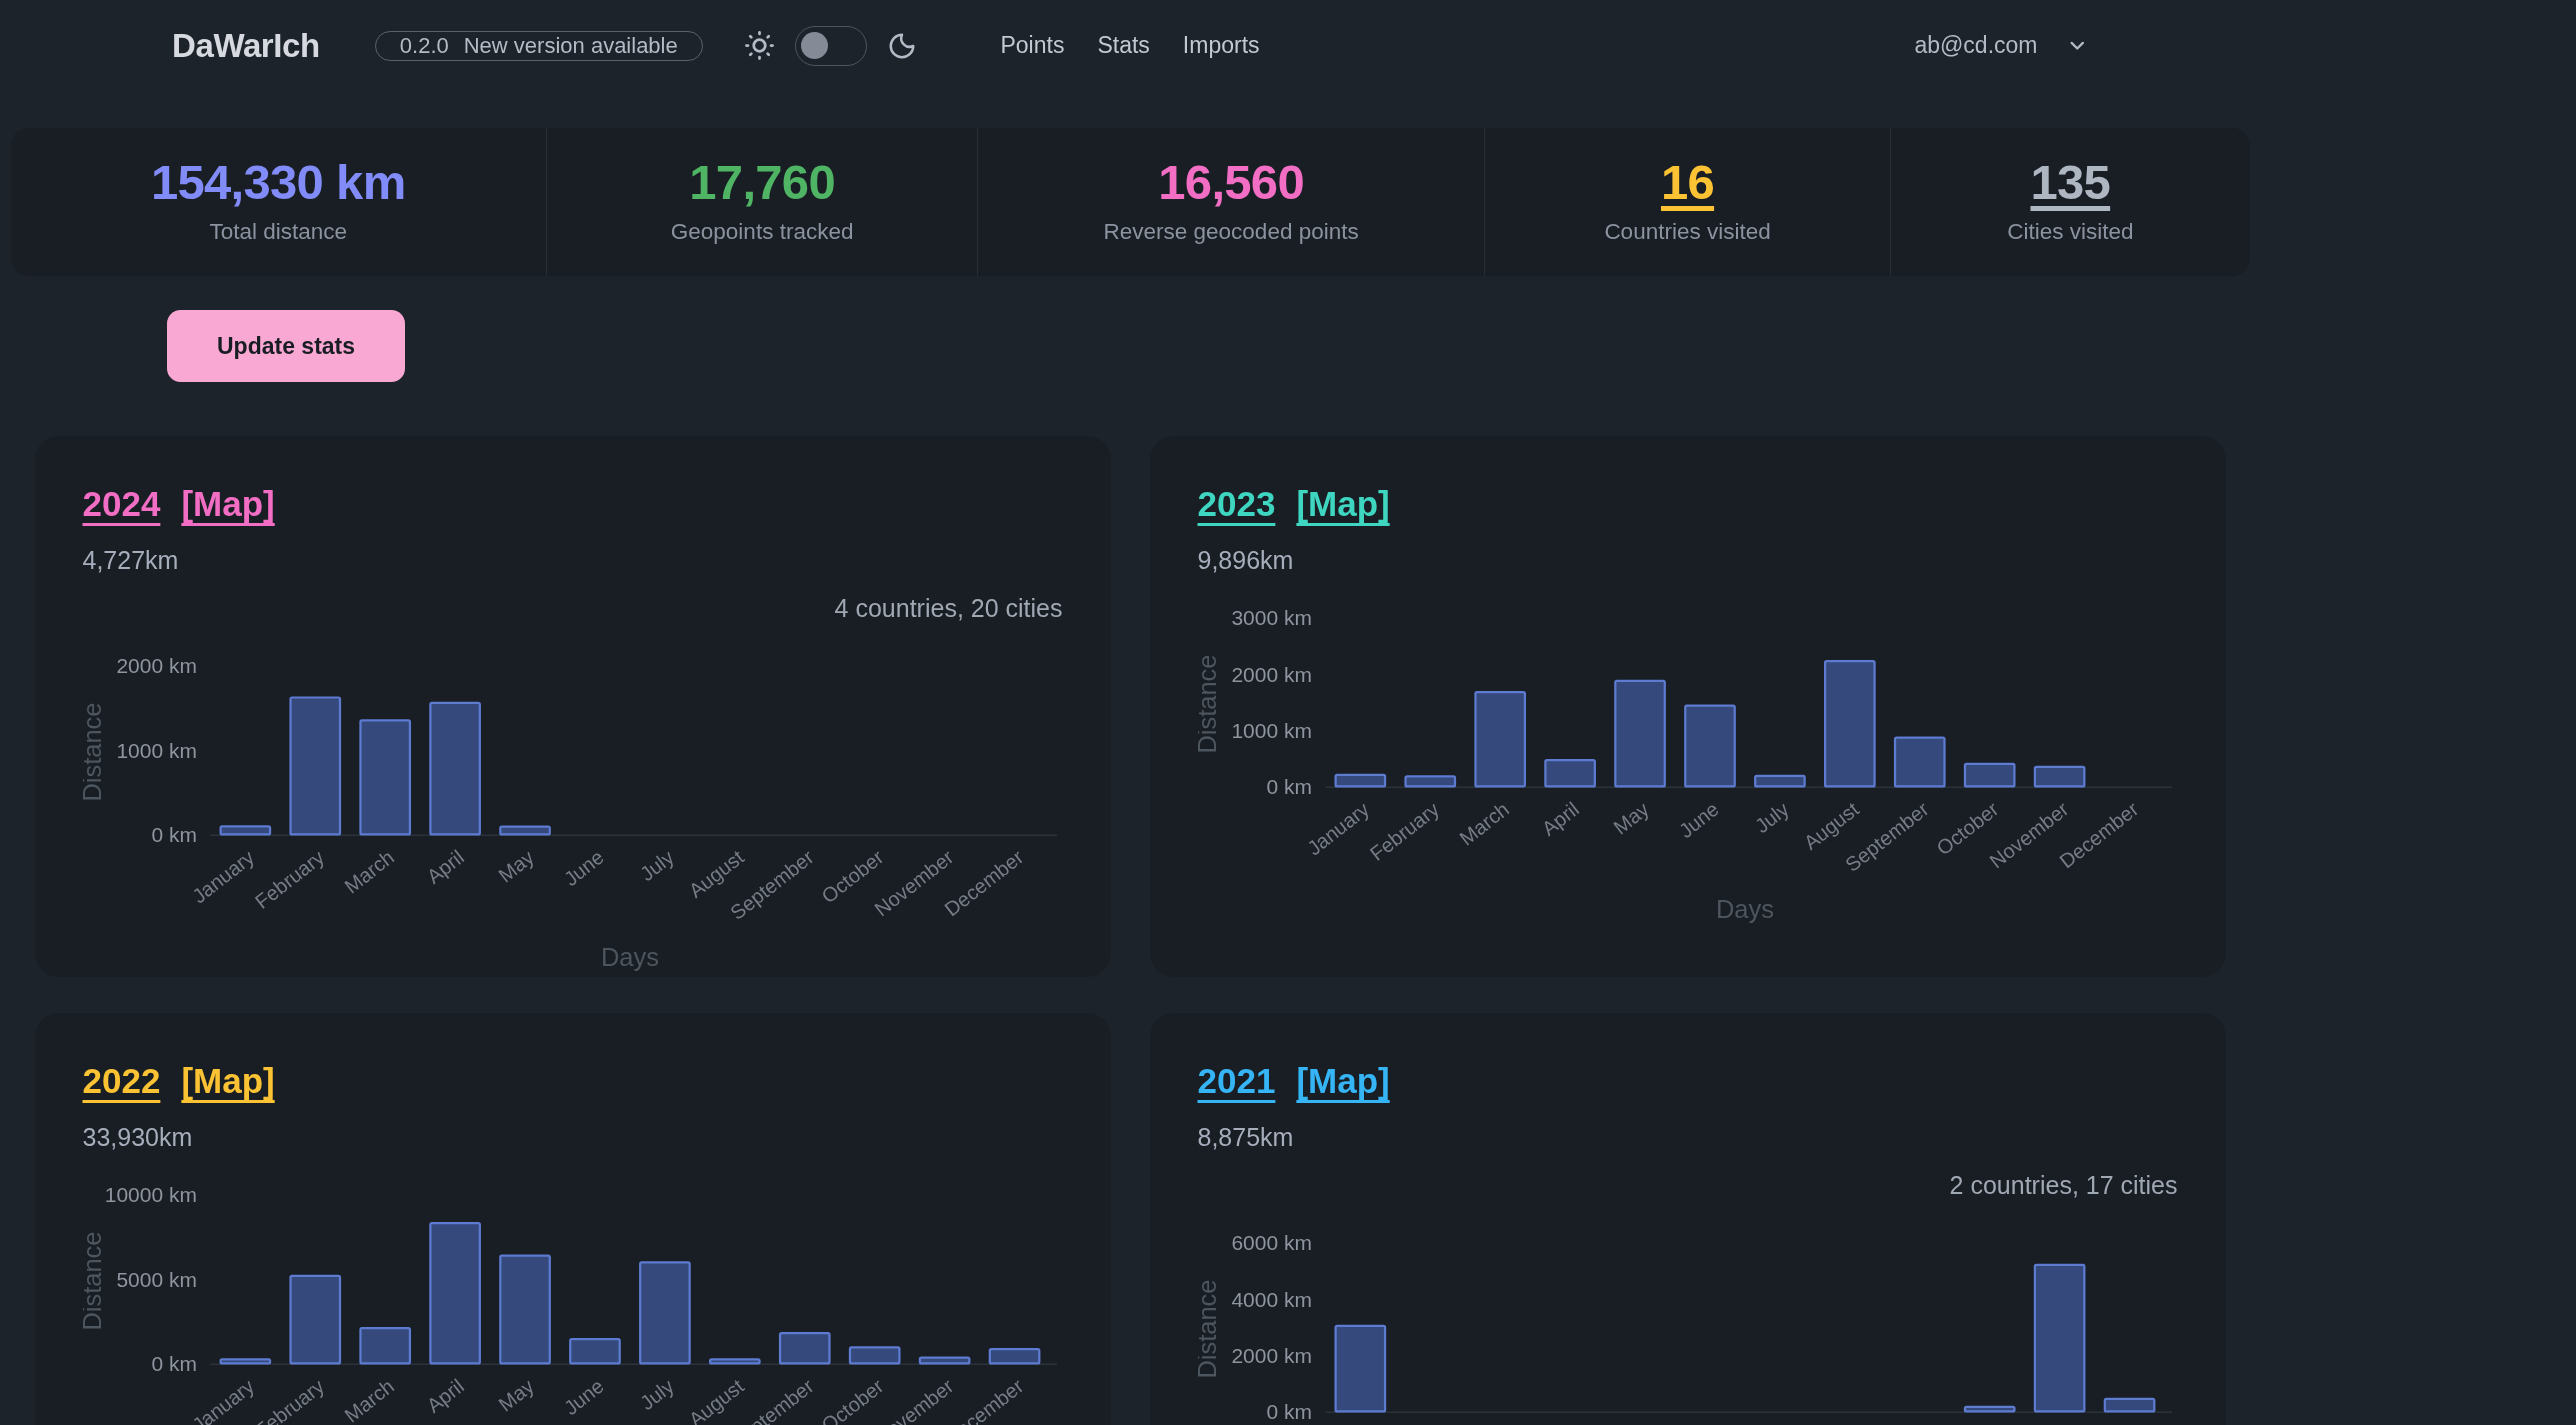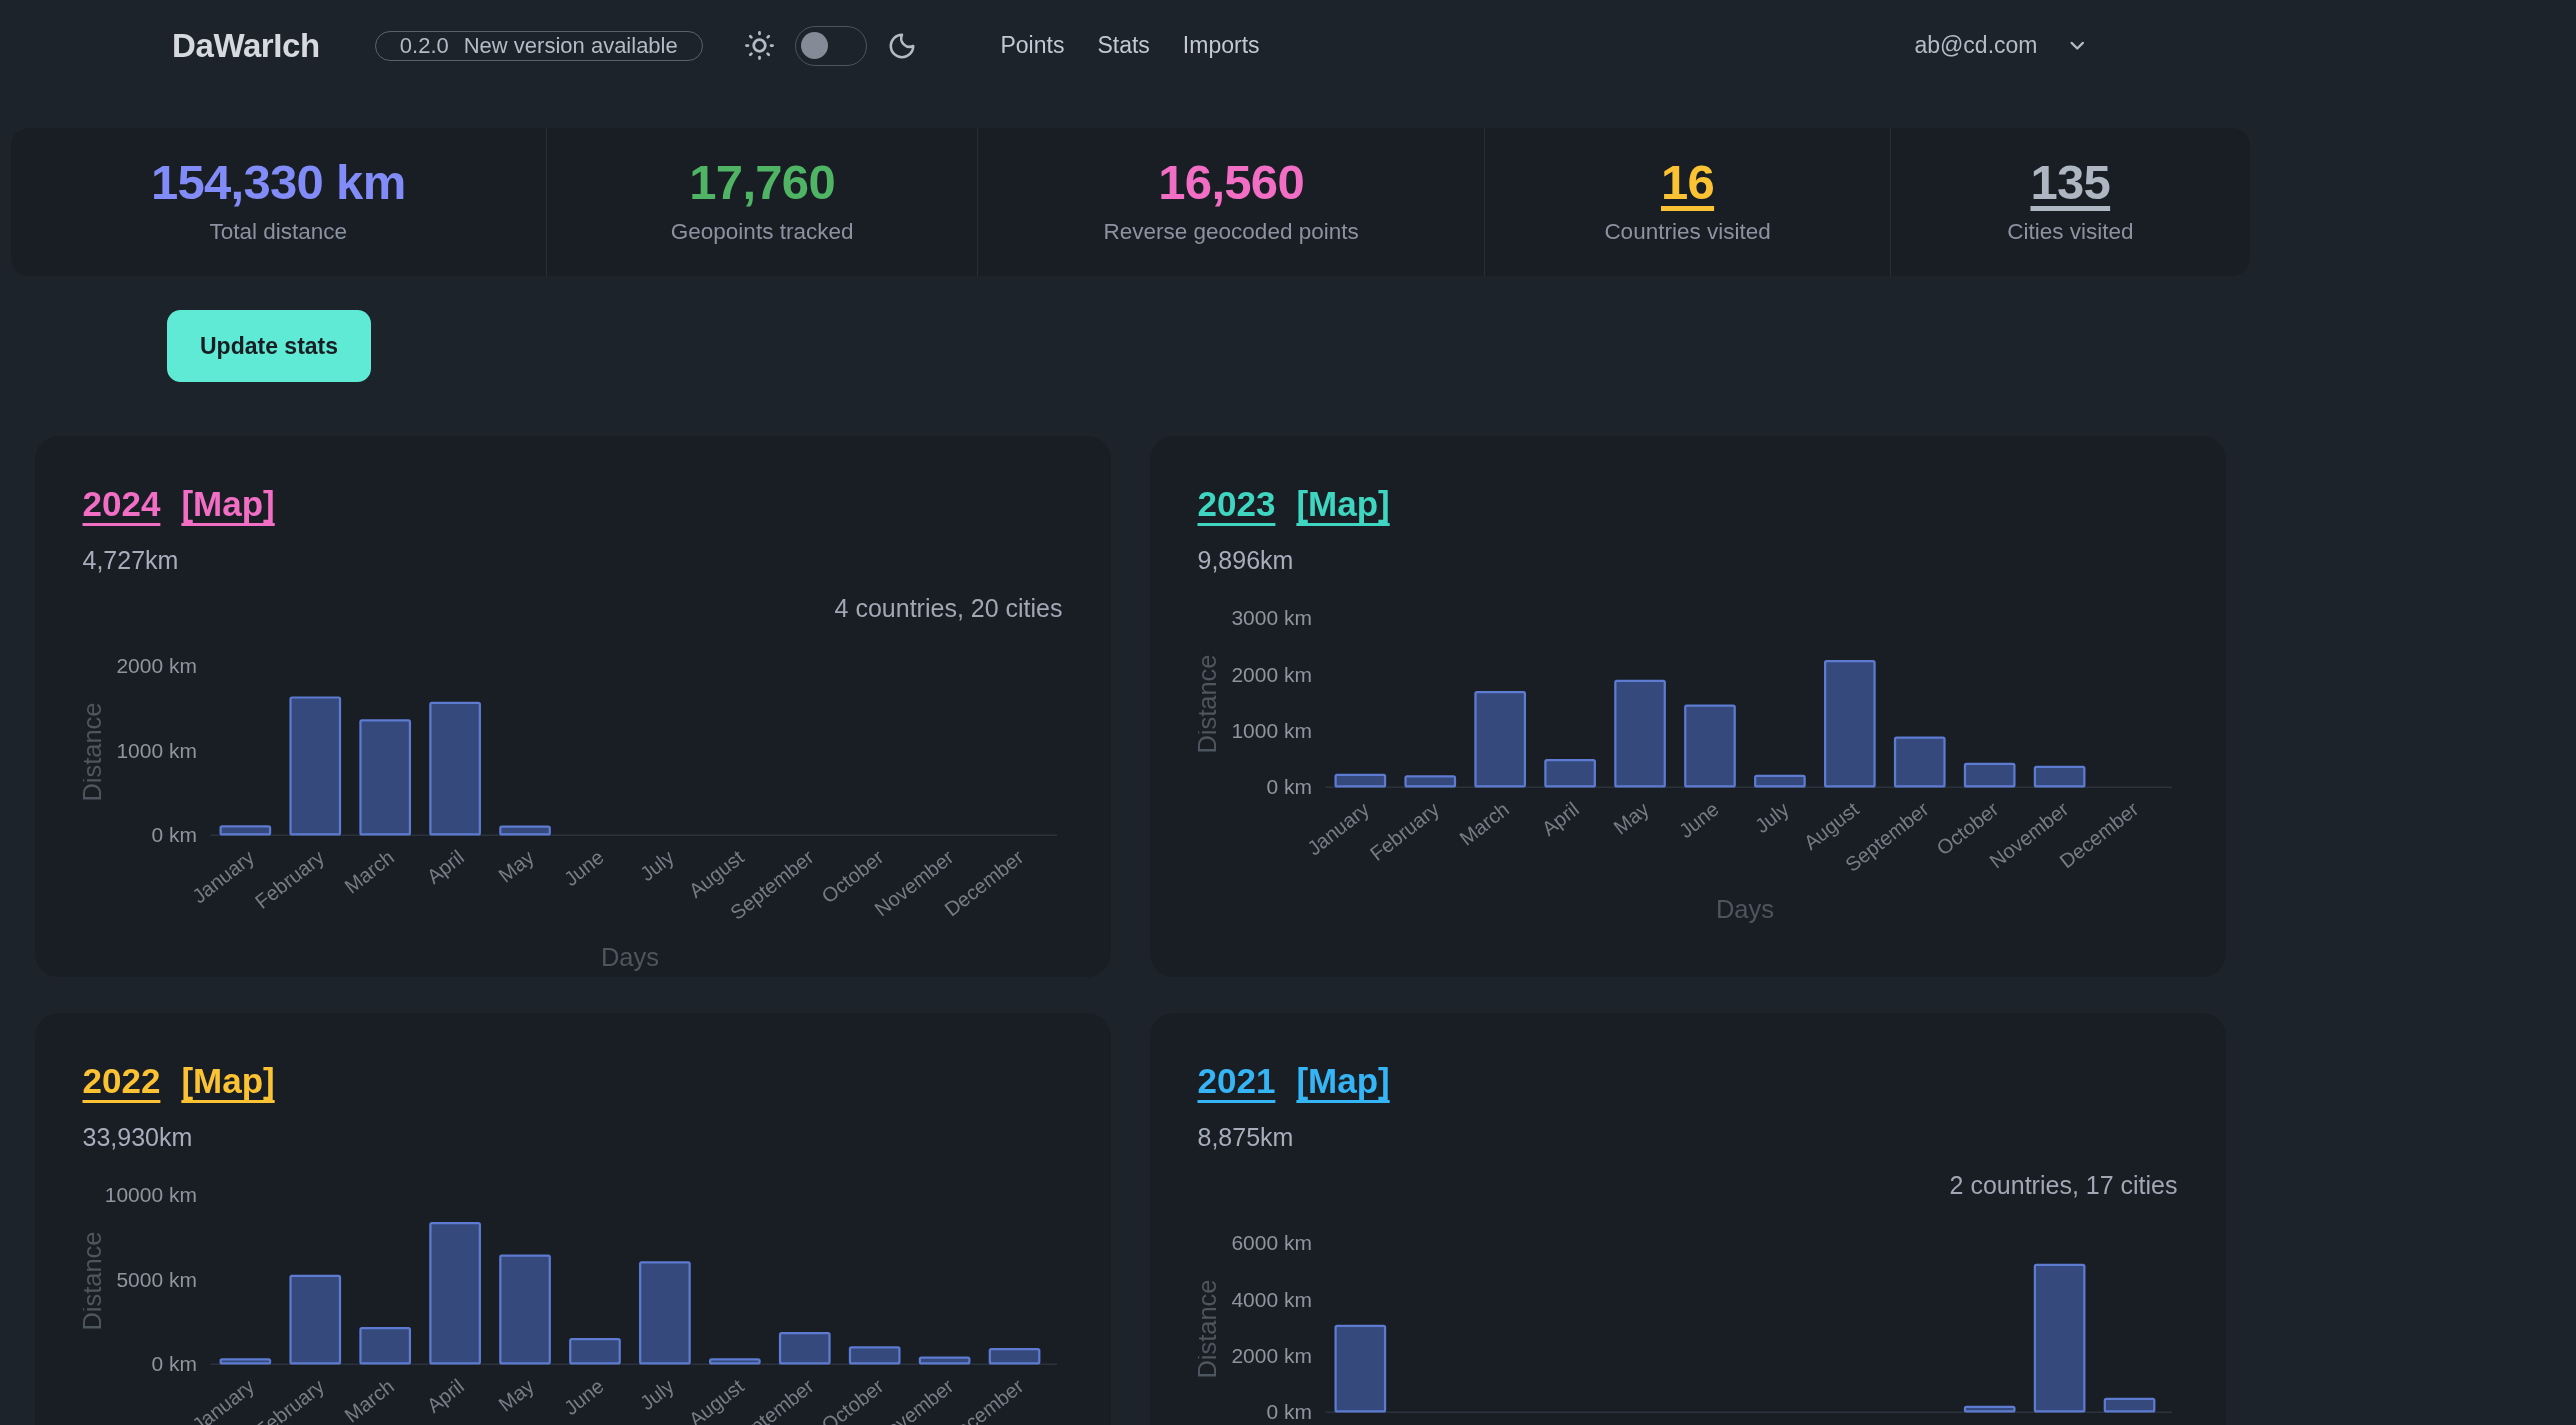--- a/index.html
+++ b/index.html
@@ -44,22 +44,22 @@
     display:grid; grid-template-columns:1.49fr 1.2fr 1.41fr 1.13fr 1fr;
   }
   .stat { text-align:center; padding:30px 15px 31px; }
   .stat + .stat { border-left:1.5px solid #272e37; }
   .stat-value { font-size:49px; font-weight:800; letter-spacing:-0.7px; line-height:49px; }
   .stat-value.link { text-decoration:underline; text-decoration-thickness:4.5px; text-underline-offset:6.7px; cursor:pointer; }
   .stat-label { margin-top:12px; font-size:22.5px; color:#8b93a0; }
 
   
   .update-btn {
-    display:inline-block; margin:34px 0 0 167px; height:72px; padding:0 33px;
-    background:#5eead4; color:#181d23; border:none; border-radius:13.5px;
+    display:inline-block; margin:34px 0 0 167px; height:72px; padding:0 50px;
+    background:#f9a8d4; color:#181d23; border:none; border-radius:13.5px;
     font-family:inherit; font-size:23px; font-weight:700; cursor:pointer;
   }
 
   
   .cards {
     width:2239px; margin:54px auto 0; padding:0 24px;
     display:grid; grid-template-columns:1fr 1fr; column-gap:39px; row-gap:36px;
   }
   .card {
     background:#191e24; border-radius:24px; padding:48px 48px 0;

